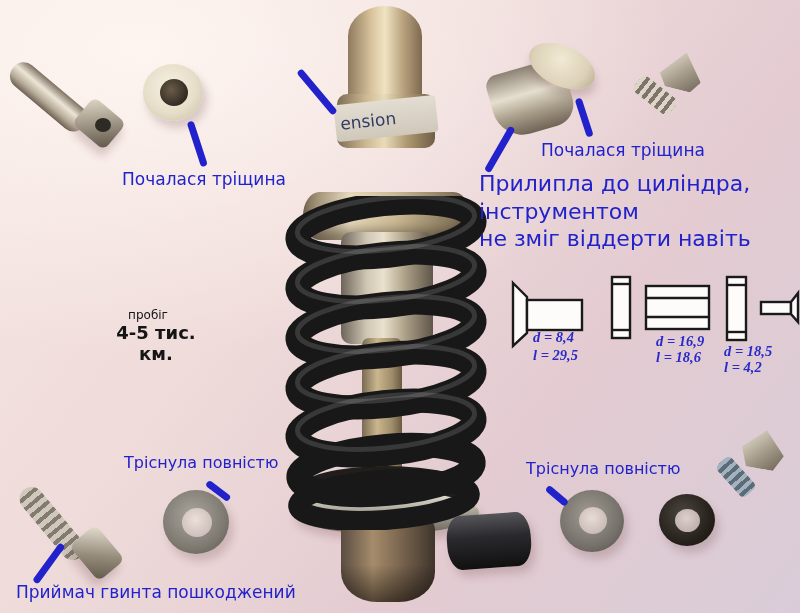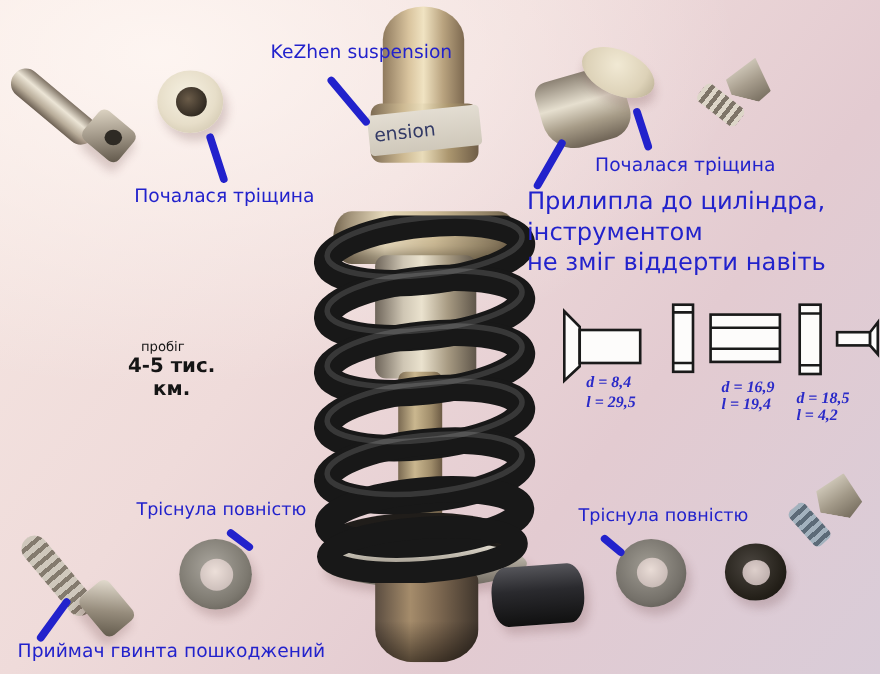--- a/index.html
+++ b/index.html
@@ -8,21 +8,21 @@
     font-family:"DejaVu Sans",sans-serif;
     background:
       radial-gradient(120% 90% at 18% 8%, rgba(255,248,244,.85) 0%, rgba(255,248,244,0) 55%),
       linear-gradient(128deg,#f6e7e2 0%,#efdbda 38%,#e3cbd1 68%,#d9ccd8 100%);
   }
   .abs{position:absolute;}
   .lbl{position:absolute;color:#2222cc;font-size:17px;white-space:nowrap;}
   .lbl.small{font-size:16px;}
   .arrow{position:absolute;height:7px;border-radius:4px;background:#2222cc;transform-origin:left center;}
   .dim{position:absolute;color:#2a2ac8;font-family:"Liberation Serif",serif;
-       font-style:italic;font-weight:bold;font-size:14.5px;white-space:nowrap;margin-top:11px;}
+       font-style:italic;font-weight:bold;font-size:14.5px;white-space:nowrap;}
   .ring{position:absolute;border-radius:50%;}
   .hole{position:absolute;border-radius:50%;}
   .shadowed{box-shadow:4px 7px 9px rgba(100,60,60,.22);}
 </style>
 </head>
 <body>
 
 <div id="stage">
 
   <div class="abs" style="left:348px;top:6px;width:74px;height:102px;border-radius:37px 37px 6px 6px / 30px 30px 5px 5px;
@@ -106,21 +106,21 @@
       <rect x="227" y="15" width="19" height="63"></rect>
       <line x1="227" y1="23" x2="246" y2="23"></line>
         <line x1="227" y1="70" x2="246" y2="70"></line>
       <rect x="261" y="40" width="30" height="12"></rect>
       <polygon points="291,40 298,31 298,60 291,52"></polygon>
     </g>
   </svg>
   <div class="dim" style="left:533px;top:329px;">d = 8,4</div>
   <div class="dim" style="left:533px;top:347px;">l = 29,5</div>
   <div class="dim" style="left:656px;top:333px;">d = 16,9</div>
-  <div class="dim" style="left:656px;top:349px;">l = 19,4</div>
+  <div class="dim" style="left:656px;top:349px;">l = 18,6</div>
   <div class="dim" style="left:724px;top:343px;">d = 18,5</div>
   <div class="dim" style="left:724px;top:359px;">l = 4,2</div>
 
   <div class="abs" style="left:33px;top:482px;width:88px;height:24px;border-radius:12px;transform:rotate(50deg);transform-origin:left top;
               background:repeating-linear-gradient(90deg,#cfc8bc 0 5px,#847b6e 5px 9px);"></div>
   <div class="abs shadowed" style="left:74px;top:536px;width:46px;height:34px;border-radius:7px;transform:rotate(50deg);
               background:linear-gradient(135deg,#e8e1d4,#968c7c 55%,#5f5749);"></div>
 
   <div class="ring shadowed" style="left:163px;top:490px;width:66px;height:64px;
               background:radial-gradient(circle at 45% 40%,#aaa69e,#7d7970 62%,#57524a 100%);"></div>
@@ -147,21 +147,20 @@
               background:linear-gradient(135deg,#f0eadc,#a39a89 55%,#685f51);"></div>
 
   <div class="arrow" style="left:299px;top:67px;width:56px;transform:rotate(50deg);"></div>
   <div class="arrow" style="left:190px;top:118px;width:47px;transform:rotate(72deg);"></div>
   <div class="arrow" style="left:487px;top:168px;width:51px;transform:rotate(-60deg);"></div>
   <div class="arrow" style="left:578px;top:95px;width:40px;transform:rotate(72deg);"></div>
   <div class="arrow" style="left:207px;top:479px;width:28px;transform:rotate(37deg);"></div>
   <div class="arrow" style="left:547px;top:484px;width:26px;transform:rotate(40deg);"></div>
   <div class="arrow" style="left:35px;top:579px;width:47px;transform:rotate(-54deg);"></div>
 
-  <div class="lbl" style="left:246px;top:38px;">KeZhen suspension</div>
   <div class="lbl" style="left:122px;top:169px;">Почалася тріщина</div>
   <div class="lbl" style="left:541px;top:140px;">Почалася тріщина</div>
   <div class="abs" style="left:479px;top:170px;color:#2222cc;font-size:22px;line-height:1.25;white-space:nowrap;">
     <div>Прилипла до циліндра,</div>
     <div>інструментом</div>
     <div>не зміг віддерти навіть</div>
   </div>
   <div class="abs" style="left:86px;top:308px;width:124px;text-align:center;color:#151515;">
     <div style="font-size:12px;">пробіг</div>
     <div style="font-size:18px;font-weight:bold;margin-left:16px;">4-5 тис. км.</div>

